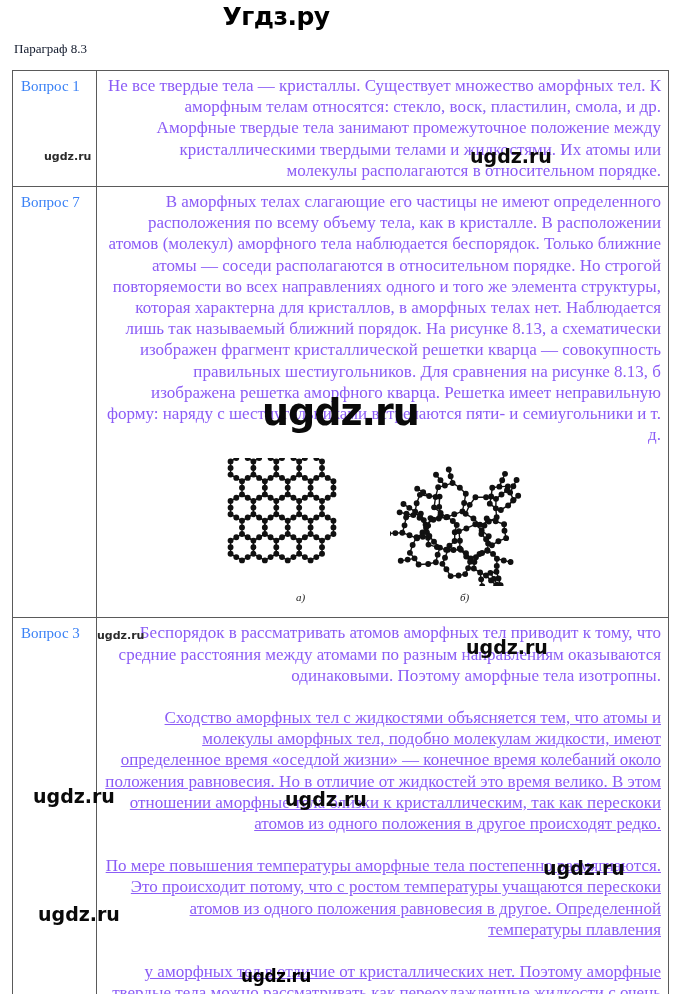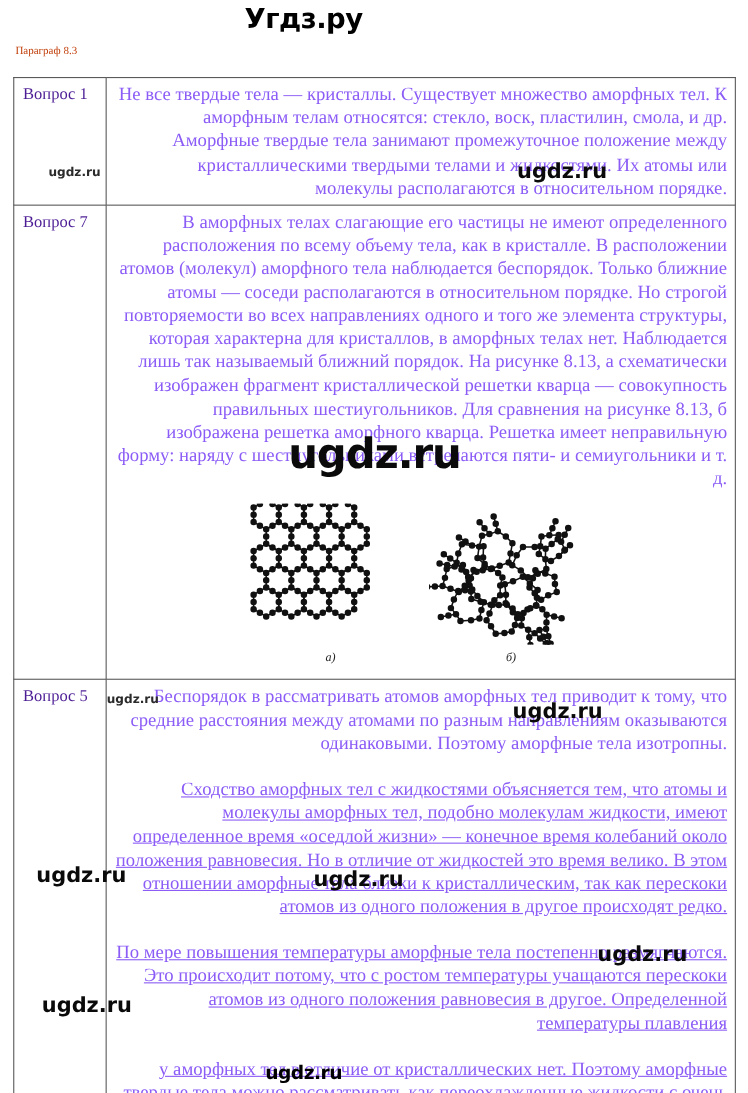--- a/index.html
+++ b/index.html
@@ -28,22 +28,22 @@
     font-size: 25px;
     letter-spacing: -0.5px;
     color: #000;
   }
 
   
   .para-heading {
     position: absolute;
     top: 41px;
     left: 14px;
-    font-size: 10px;
-    color: #c2410c;
+    font-size: 13px;
+    color: #0f172a;
   }
 
   
   .qtable {
     position: absolute;
     top: 70px;
     left: 12px;
     width: 656px;
     border-collapse: collapse;
     table-layout: fixed;
@@ -53,21 +53,21 @@
     vertical-align: top;
     padding: 0;
   }
   .col-label {
     width: 83px;
   }
   .label-text {
     font-size: 15px;
     padding: 6px 0 0 8px;
     line-height: 1.25;
-    color: #4c1d95;
+    color: #3b82f6;
     white-space: nowrap;
   }
   .col-body {
     width: 571px;
   }
   .body-text {
     font-size: 17px;
     line-height: 21.2px;
     padding: 4px 7px 5px 8px;
     color: #8b5cf6;
@@ -847,21 +847,21 @@
               </svg>
               <div class="lattice-caption">б)</div>
             </div>
           </div>
         </div>
       </td>
     </tr>
 
     <tr>
       <td class="col-label">
-        <div class="label-text">Вопрос 5</div>
+        <div class="label-text">Вопрос 3</div>
       </td>
       <td class="col-body">
         <div class="body-text">
           <p>Беспорядок в рассматривать атомов аморфных тел приводит к тому, что средние расстояния между атомами по разным направлениям оказываются одинаковыми. Поэтому аморфные тела изотропны.</p>
           <p>Сходство аморфных тел с жидкостями объясняется тем, что атомы и молекулы аморфных тел, подобно молекулам жидкости, имеют определенное время «оседлой жизни» — конечное время колебаний около положения равновесия. Но в отличие от жидкостей это время велико. В этом отношении аморфные тела близки к кристаллическим, так как перескоки атомов из одного положения в другое происходят редко.</p>
           <p>По мере повышения температуры аморфные тела постепенно размягчаются. Это происходит потому, что с ростом температуры учащаются перескоки атомов из одного положения равновесия в другое. Определенной температуры плавления</p>
           <p>у аморфных тел в отличие от кристаллических нет. Поэтому аморфные твердые тела можно рассматривать как переохлажденные жидкости с очень большой вязкостью.</p>
         </div>
       </td>
     </tr>

